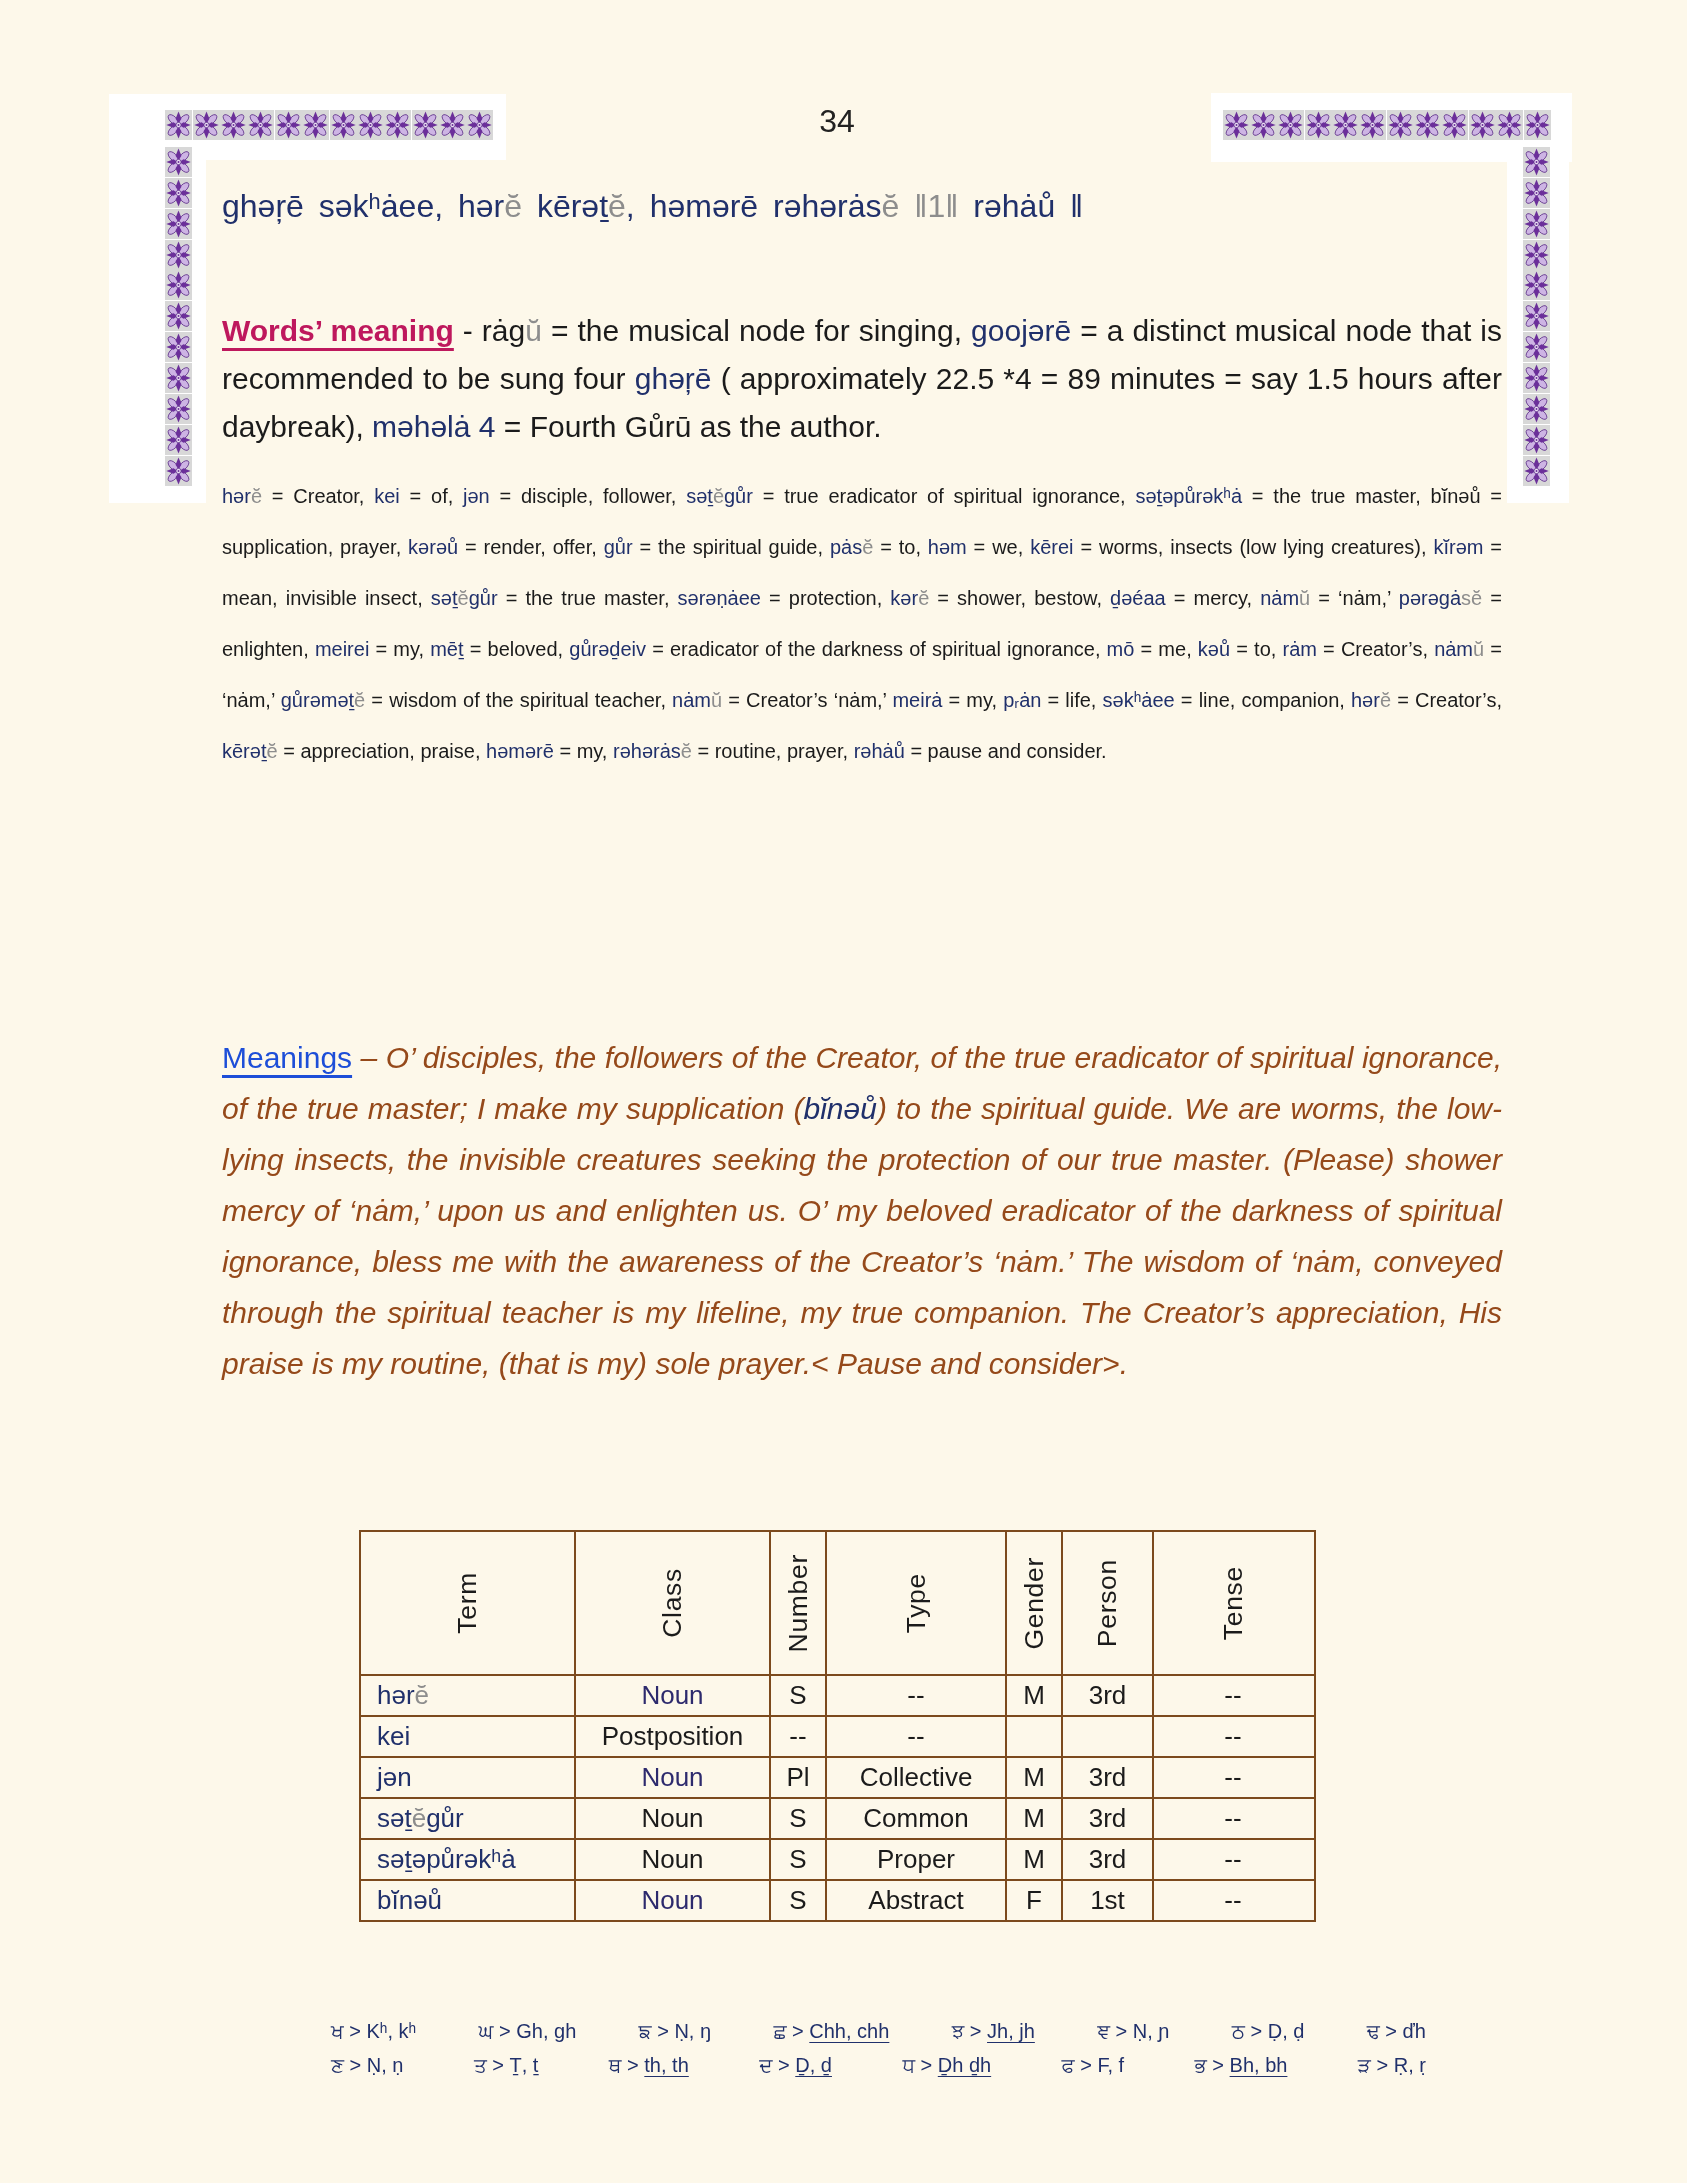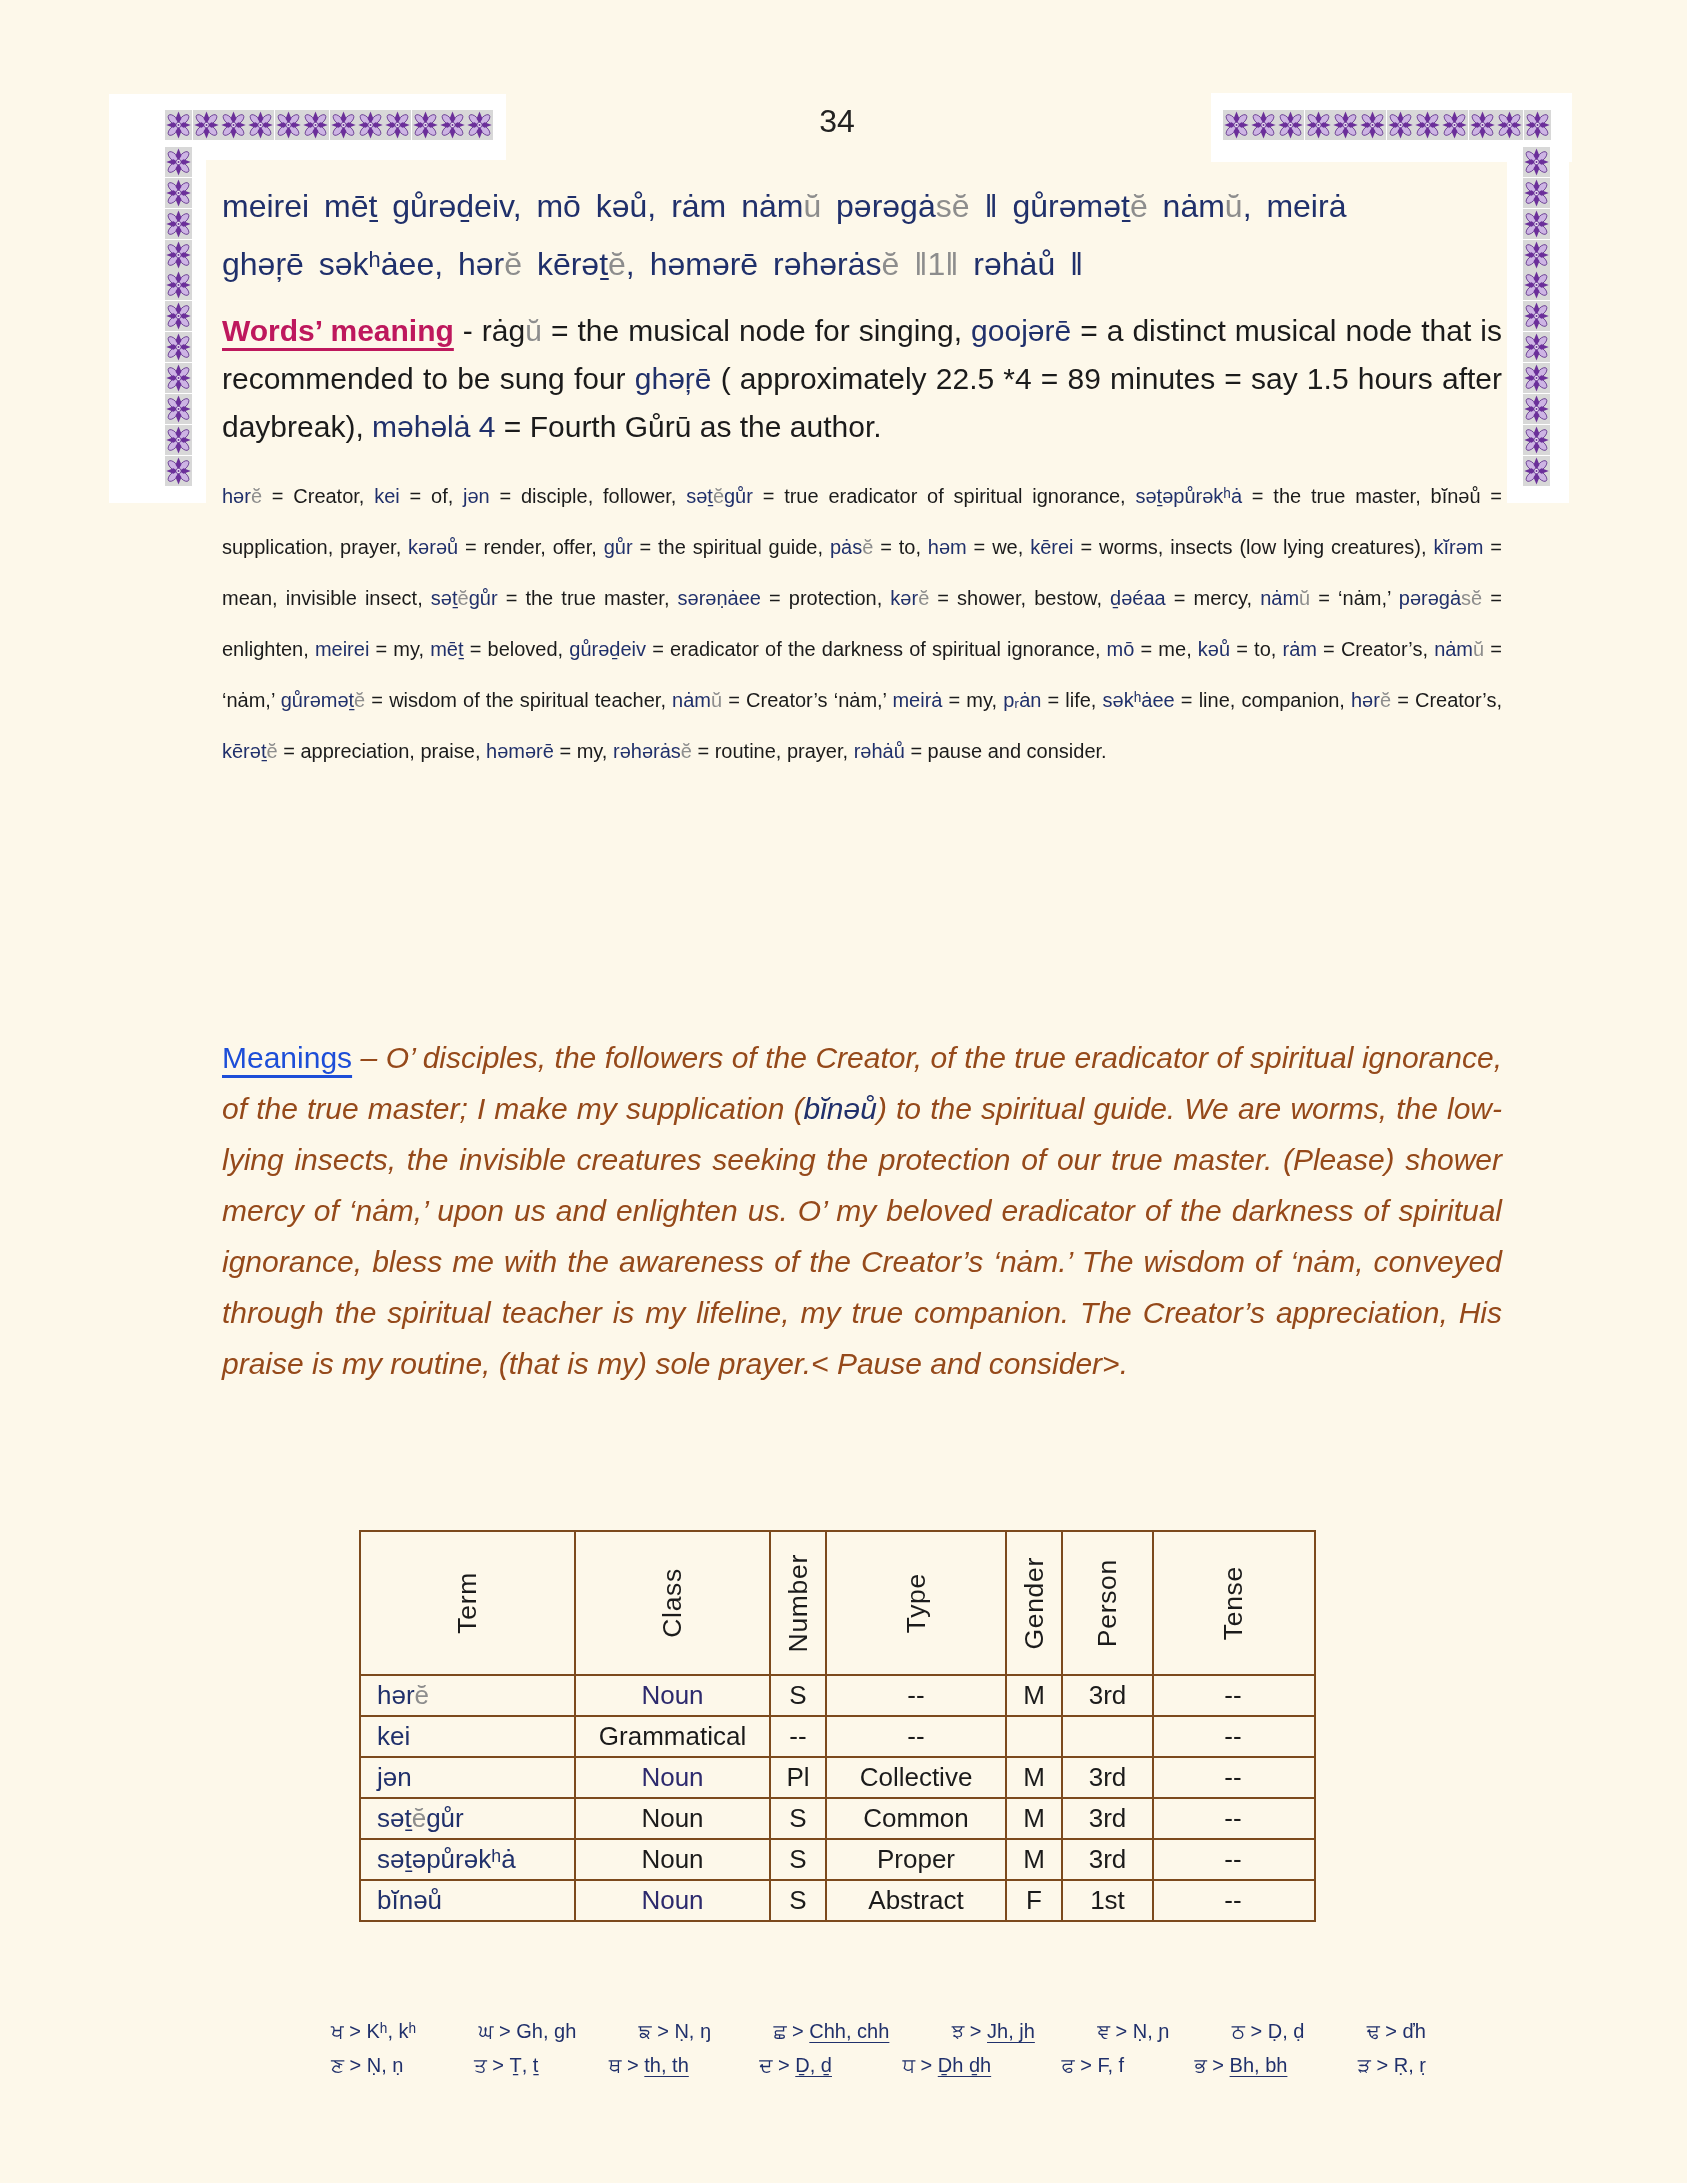--- a/index.html
+++ b/index.html
@@ -799,21 +799,20 @@
           <circle cx="20.5" cy="22.5" r="4" fill="#ede3f6" stroke="#5a2a86" stroke-width="1.2"></circle>
           <circle cx="20.5" cy="22.5" r="1.5" fill="#6b2f9a"></circle>
         </g>
       </svg>
     </span>
   </div>
 
 <div id="pageno">34</div>
 
 <div id="shabad" class="txtblock">
-  <div class="sline"><span class="s-n">meirei mēṯ gůrəḏeiv, mō kəů, rȧm nȧm</span><span class="s-g">ŭ</span><span class="s-n"> pərəgȧ</span><span class="s-g">sĕ</span><span class="s-n"> ǁ </span><span class="s-n">gůrəməṯ</span><span class="s-g">ĕ</span><span class="s-n"> nȧm</span><span class="s-g">ŭ</span><span class="s-n">, meirȧ</span></div>
   <div class="sline"><span class="s-n">ghəŗē səkʰȧee, hər</span><span class="s-g">ĕ</span><span class="s-n"> kērəṯ</span><span class="s-g">ĕ</span><span class="s-n">, həmərē rəhərȧs</span><span class="s-g">ĕ</span><span class="s-g"> ǁ1ǁ </span><span class="s-n">rəhȧů ǁ</span></div>
 </div>
 
 <div id="words-meaning" class="txtblock"><span class="s-hu">Words’ meaning</span><span class="s-k"> - rȧg</span><span class="s-g">ŭ</span><span class="s-k"> = the musical node for singing, </span><span class="s-n">goojərē</span><span class="s-k"> = a distinct musical node that is recommended to be sung four </span><span class="s-n">ghəŗē</span><span class="s-k"> ( approximately 22.5 *4 = 89 minutes = say 1.5 hours after daybreak), </span><span class="s-n">məhəlȧ 4</span><span class="s-k"> = Fourth Gůrū as the author.</span></div>
 
 <div id="glossary" class="txtblock"><span class="s-n">hər</span><span class="s-g">ĕ</span><span class="s-k"> = Creator, </span><span class="s-n">kei</span><span class="s-k"> = of, </span><span class="s-n">jən</span><span class="s-k"> = disciple, follower, </span><span class="s-n">səṯ</span><span class="s-g">ĕ</span><span class="s-n">gůr</span><span class="s-k"> = true eradicator of spiritual ignorance, </span><span class="s-n">səṯəpůrəkʰȧ</span><span class="s-k"> = the true master, bĭnəů = supplication, prayer, </span><span class="s-n">kərəů</span><span class="s-k"> = render, offer, </span><span class="s-n">gůr</span><span class="s-k"> = the spiritual guide, </span><span class="s-n">pȧs</span><span class="s-g">ĕ</span><span class="s-k"> = to, </span><span class="s-n">həm</span><span class="s-k"> = we, </span><span class="s-n">kērei</span><span class="s-k"> = worms, insects (low lying creatures), </span><span class="s-n">kĭrəm</span><span class="s-k"> = mean, invisible insect, </span><span class="s-n">səṯ</span><span class="s-g">ĕ</span><span class="s-n">gůr</span><span class="s-k"> = the true master, </span><span class="s-n">sərəṇȧee</span><span class="s-k"> = protection, </span><span class="s-n">kər</span><span class="s-g">ĕ</span><span class="s-k"> = shower, bestow, </span><span class="s-n">ḏəéaa</span><span class="s-k"> = mercy, </span><span class="s-n">nȧm</span><span class="s-g">ŭ</span><span class="s-k"> = ‘nȧm,’ </span><span class="s-n">pərəgȧ</span><span class="s-g">sĕ</span><span class="s-k"> = enlighten, </span><span class="s-n">meirei</span><span class="s-k"> = my, </span><span class="s-n">mēṯ</span><span class="s-k"> = beloved, </span><span class="s-n">gůrəḏeiv</span><span class="s-k"> = eradicator of the darkness of spiritual ignorance, </span><span class="s-n">mō</span><span class="s-k"> = me, </span><span class="s-n">kəů</span><span class="s-k"> = to, </span><span class="s-n">rȧm</span><span class="s-k"> = Creator’s, </span><span class="s-n">nȧm</span><span class="s-g">ŭ</span><span class="s-k"> = ‘nȧm,’ </span><span class="s-n">gůrəməṯ</span><span class="s-g">ĕ</span><span class="s-k"> = wisdom of the spiritual teacher, </span><span class="s-n">nȧm</span><span class="s-g">ŭ</span><span class="s-k"> = Creator’s ‘nȧm,’ </span><span class="s-n">meirȧ</span><span class="s-k"> = my, </span><span class="s-n">pᵣȧn</span><span class="s-k"> = life, </span><span class="s-n">səkʰȧee</span><span class="s-k"> = line, companion, </span><span class="s-n">hər</span><span class="s-g">ĕ</span><span class="s-k"> = Creator’s, </span><span class="s-n">kērəṯ</span><span class="s-g">ĕ</span><span class="s-k"> = appreciation, praise, </span><span class="s-n">həmərē</span><span class="s-k"> = my, </span><span class="s-n">rəhərȧs</span><span class="s-g">ĕ</span><span class="s-k"> = routine, prayer, </span><span class="s-n">rəhȧů</span><span class="s-k"> = pause and consider.</span></div>
 
 <div id="meanings" class="txtblock"><span class="s-hU">Meanings</span><span class="s-br"> – </span><span class="s-br">O’ disciples, the followers of the Creator, of the true eradicator of spiritual ignorance, of the true master; I make my supplication (</span><span class="s-ni">bĭnəů</span><span class="s-br">) to the spiritual guide. We are worms, the low-lying insects, the invisible creatures seeking the protection of our true master. (Please) shower mercy of ‘nȧm,’ upon us and enlighten us. O’ my beloved eradicator of the darkness of spiritual ignorance, bless me with the awareness of the Creator’s ‘nȧm.’ The wisdom of ‘nȧm, conveyed through the spiritual teacher is my lifeline, my true companion. The Creator’s appreciation, His praise is my routine, (that is my) sole prayer.&lt; Pause and consider&gt;.</span></div>
 
 <div id="gtable">
@@ -850,21 +849,21 @@
         <div class="t-cell">S</div>
         <div class="t-cell">--</div>
         <div class="t-cell">M</div>
         <div class="t-cell">3rd</div>
         <div class="t-cell">--</div>
       </div>
       <div class="t-row t-grid">
         <div class="t-cell">
           <span class="s-n">kei</span>
         </div>
-        <div class="t-cell cls-k">Grammatical</div>
+        <div class="t-cell cls-k">Postposition</div>
         <div class="t-cell">--</div>
         <div class="t-cell">--</div>
         <div class="t-cell"></div>
         <div class="t-cell"></div>
         <div class="t-cell">--</div>
       </div>
       <div class="t-row t-grid">
         <div class="t-cell">
           <span class="s-n">jən</span>
         </div>

